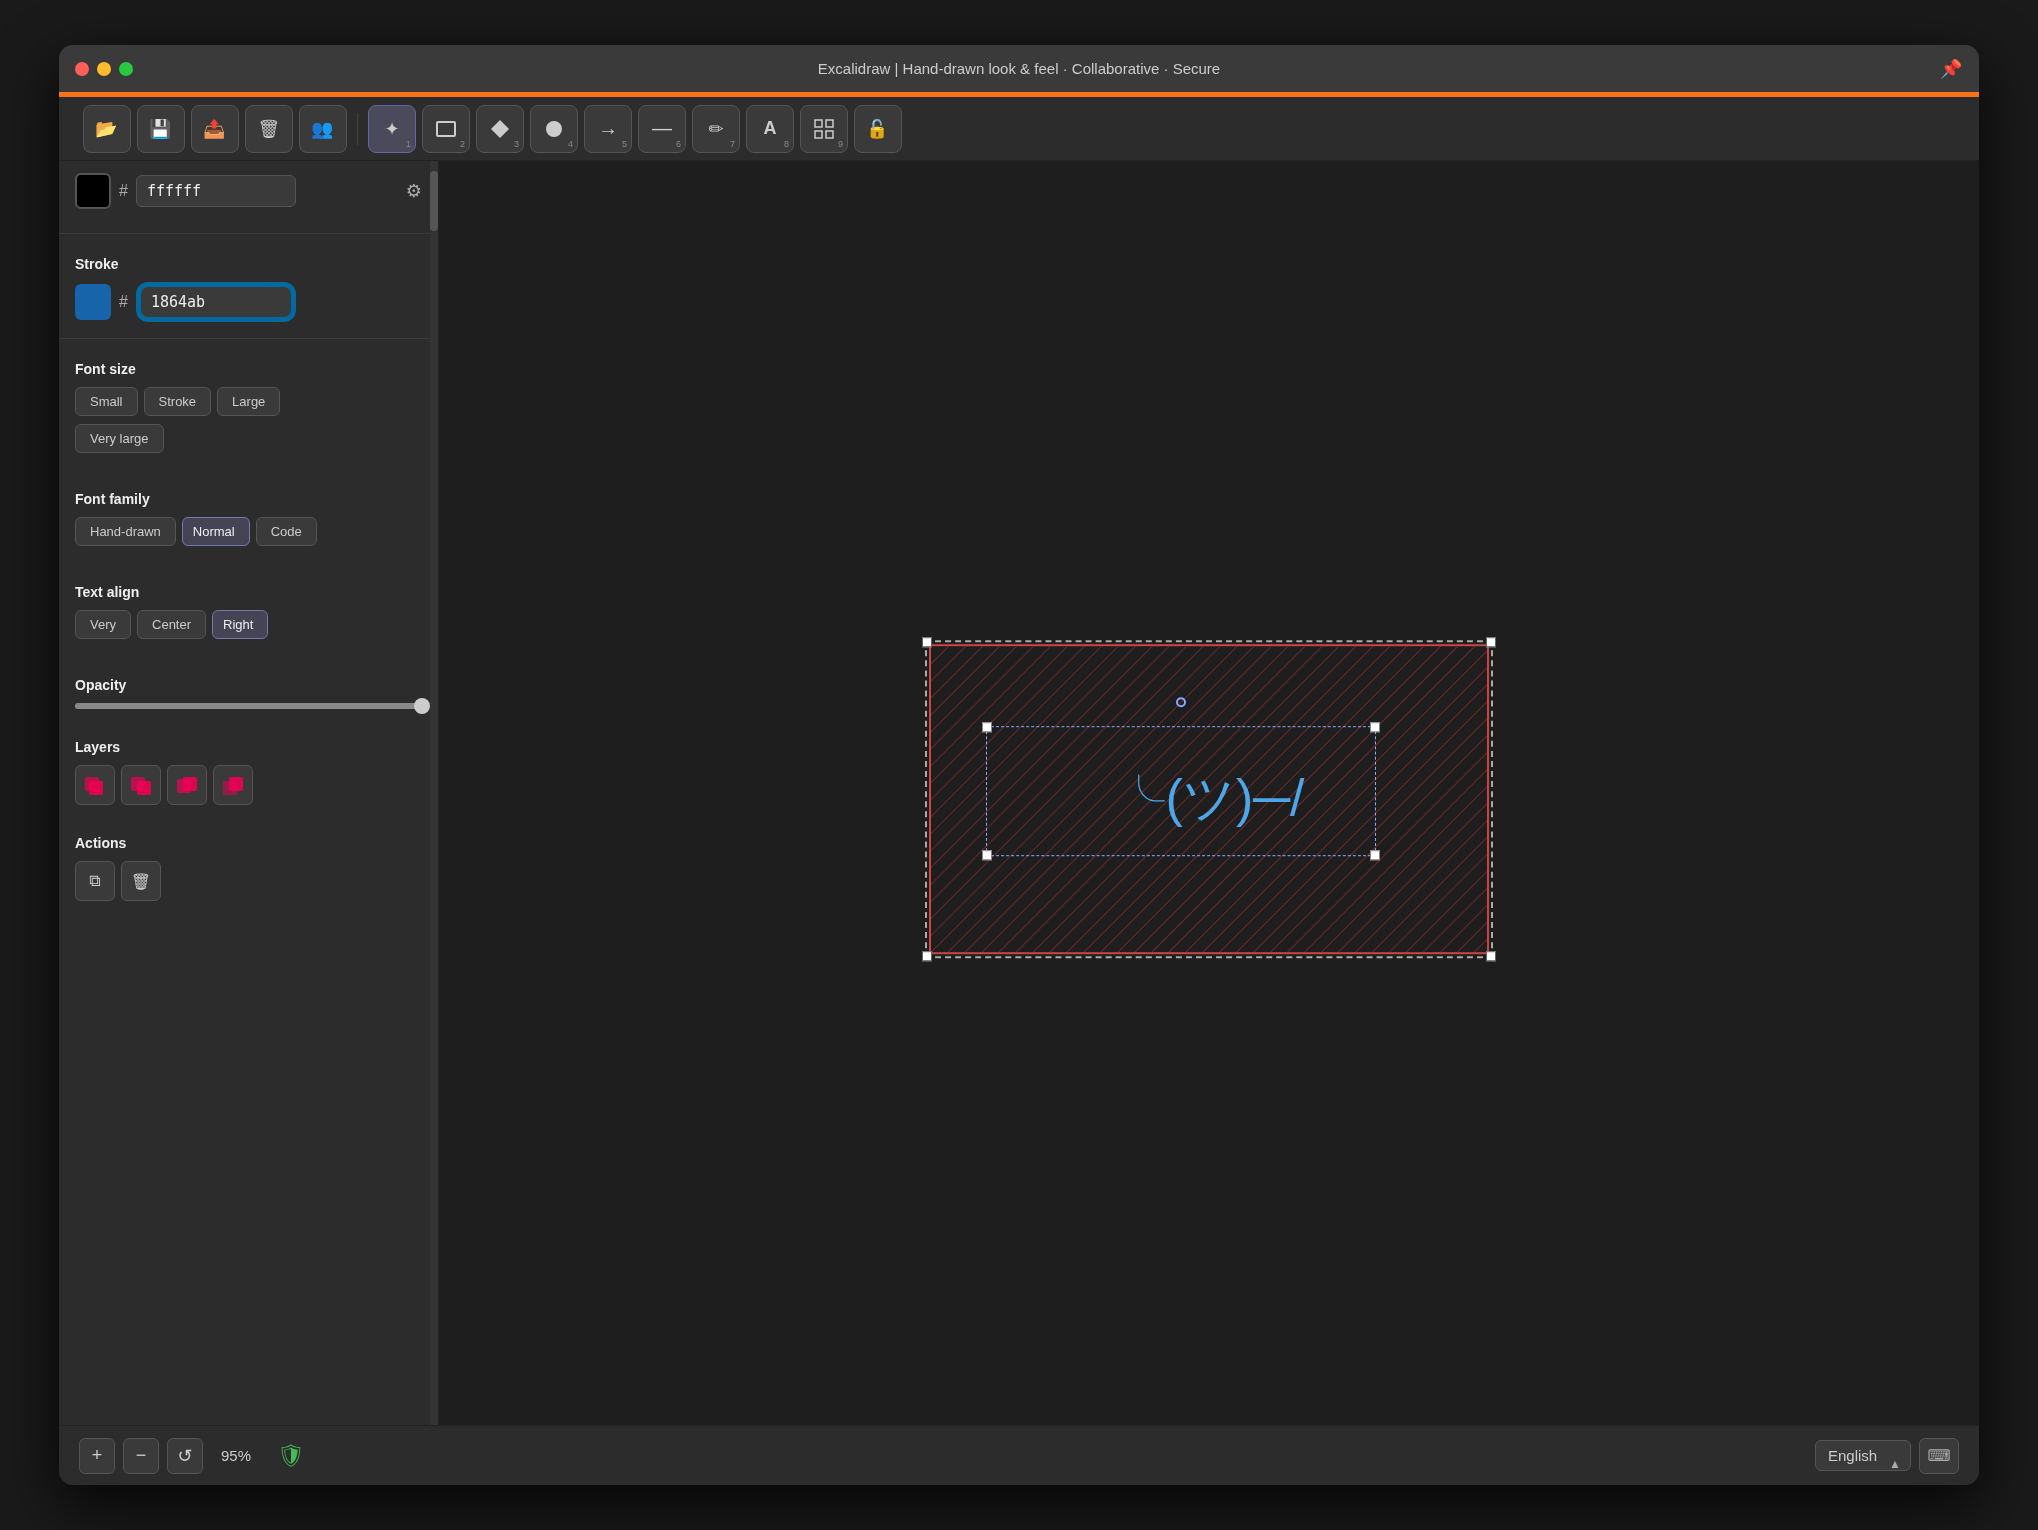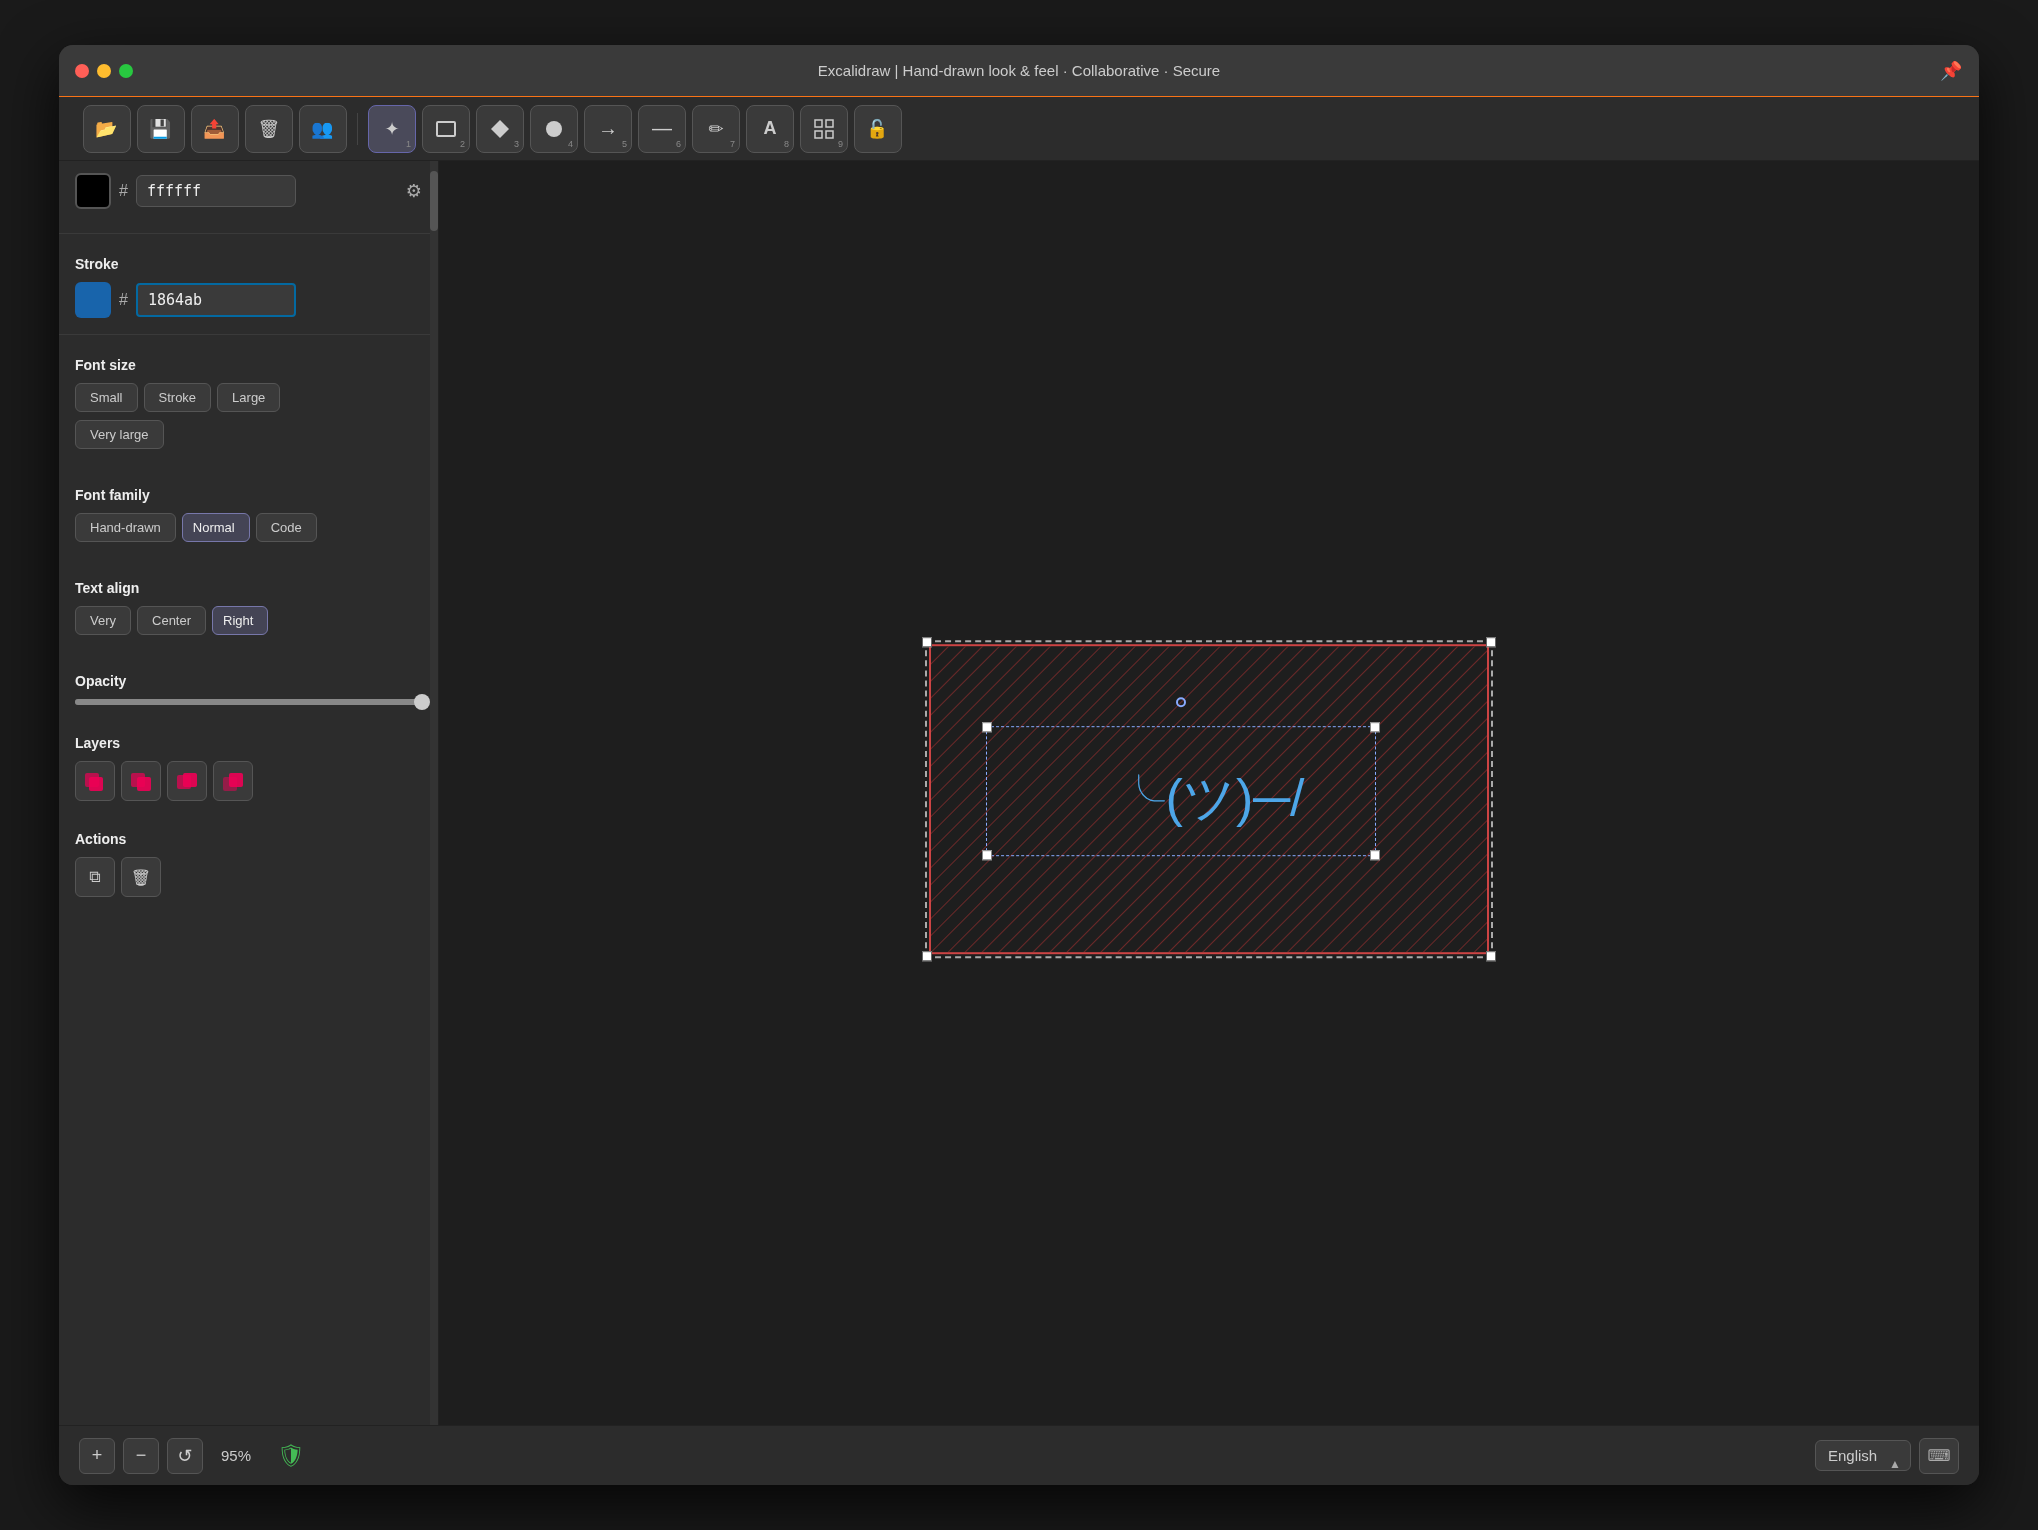--- a/index.html
+++ b/index.html
@@ -28,21 +28,21 @@
 
     
     .title-bar {
       background: #3a3a3a;
       height: 52px;
       display: flex;
       align-items: center;
       padding: 0 16px;
       position: relative;
       flex-shrink: 0;
-      border-bottom: 1px solid #f97316;
+      border-bottom: 5px solid #f97316;
     }
     .traffic-lights {
       display: flex;
       gap: 8px;
       align-items: center;
     }
     .traffic-light {
       width: 14px;
       height: 14px;
       border-radius: 50%;
@@ -185,22 +185,22 @@
     }
     .stroke-swatch {
       width: 36px;
       height: 36px;
       border-radius: 6px;
       background: #1864ab;
       cursor: pointer;
     }
     .stroke-input {
       background: #3a3a3a;
-      border: 2px solid #0369a1;
-      border-radius: 4px;
+      border: 5px solid #0369a1;
+      border-radius: 12px;
       color: #eee;
       font-size: 15px;
       padding: 6px 10px;
       width: 160px;
       font-family: monospace;
     }
 
     
     .btn-group {
       display: flex;

